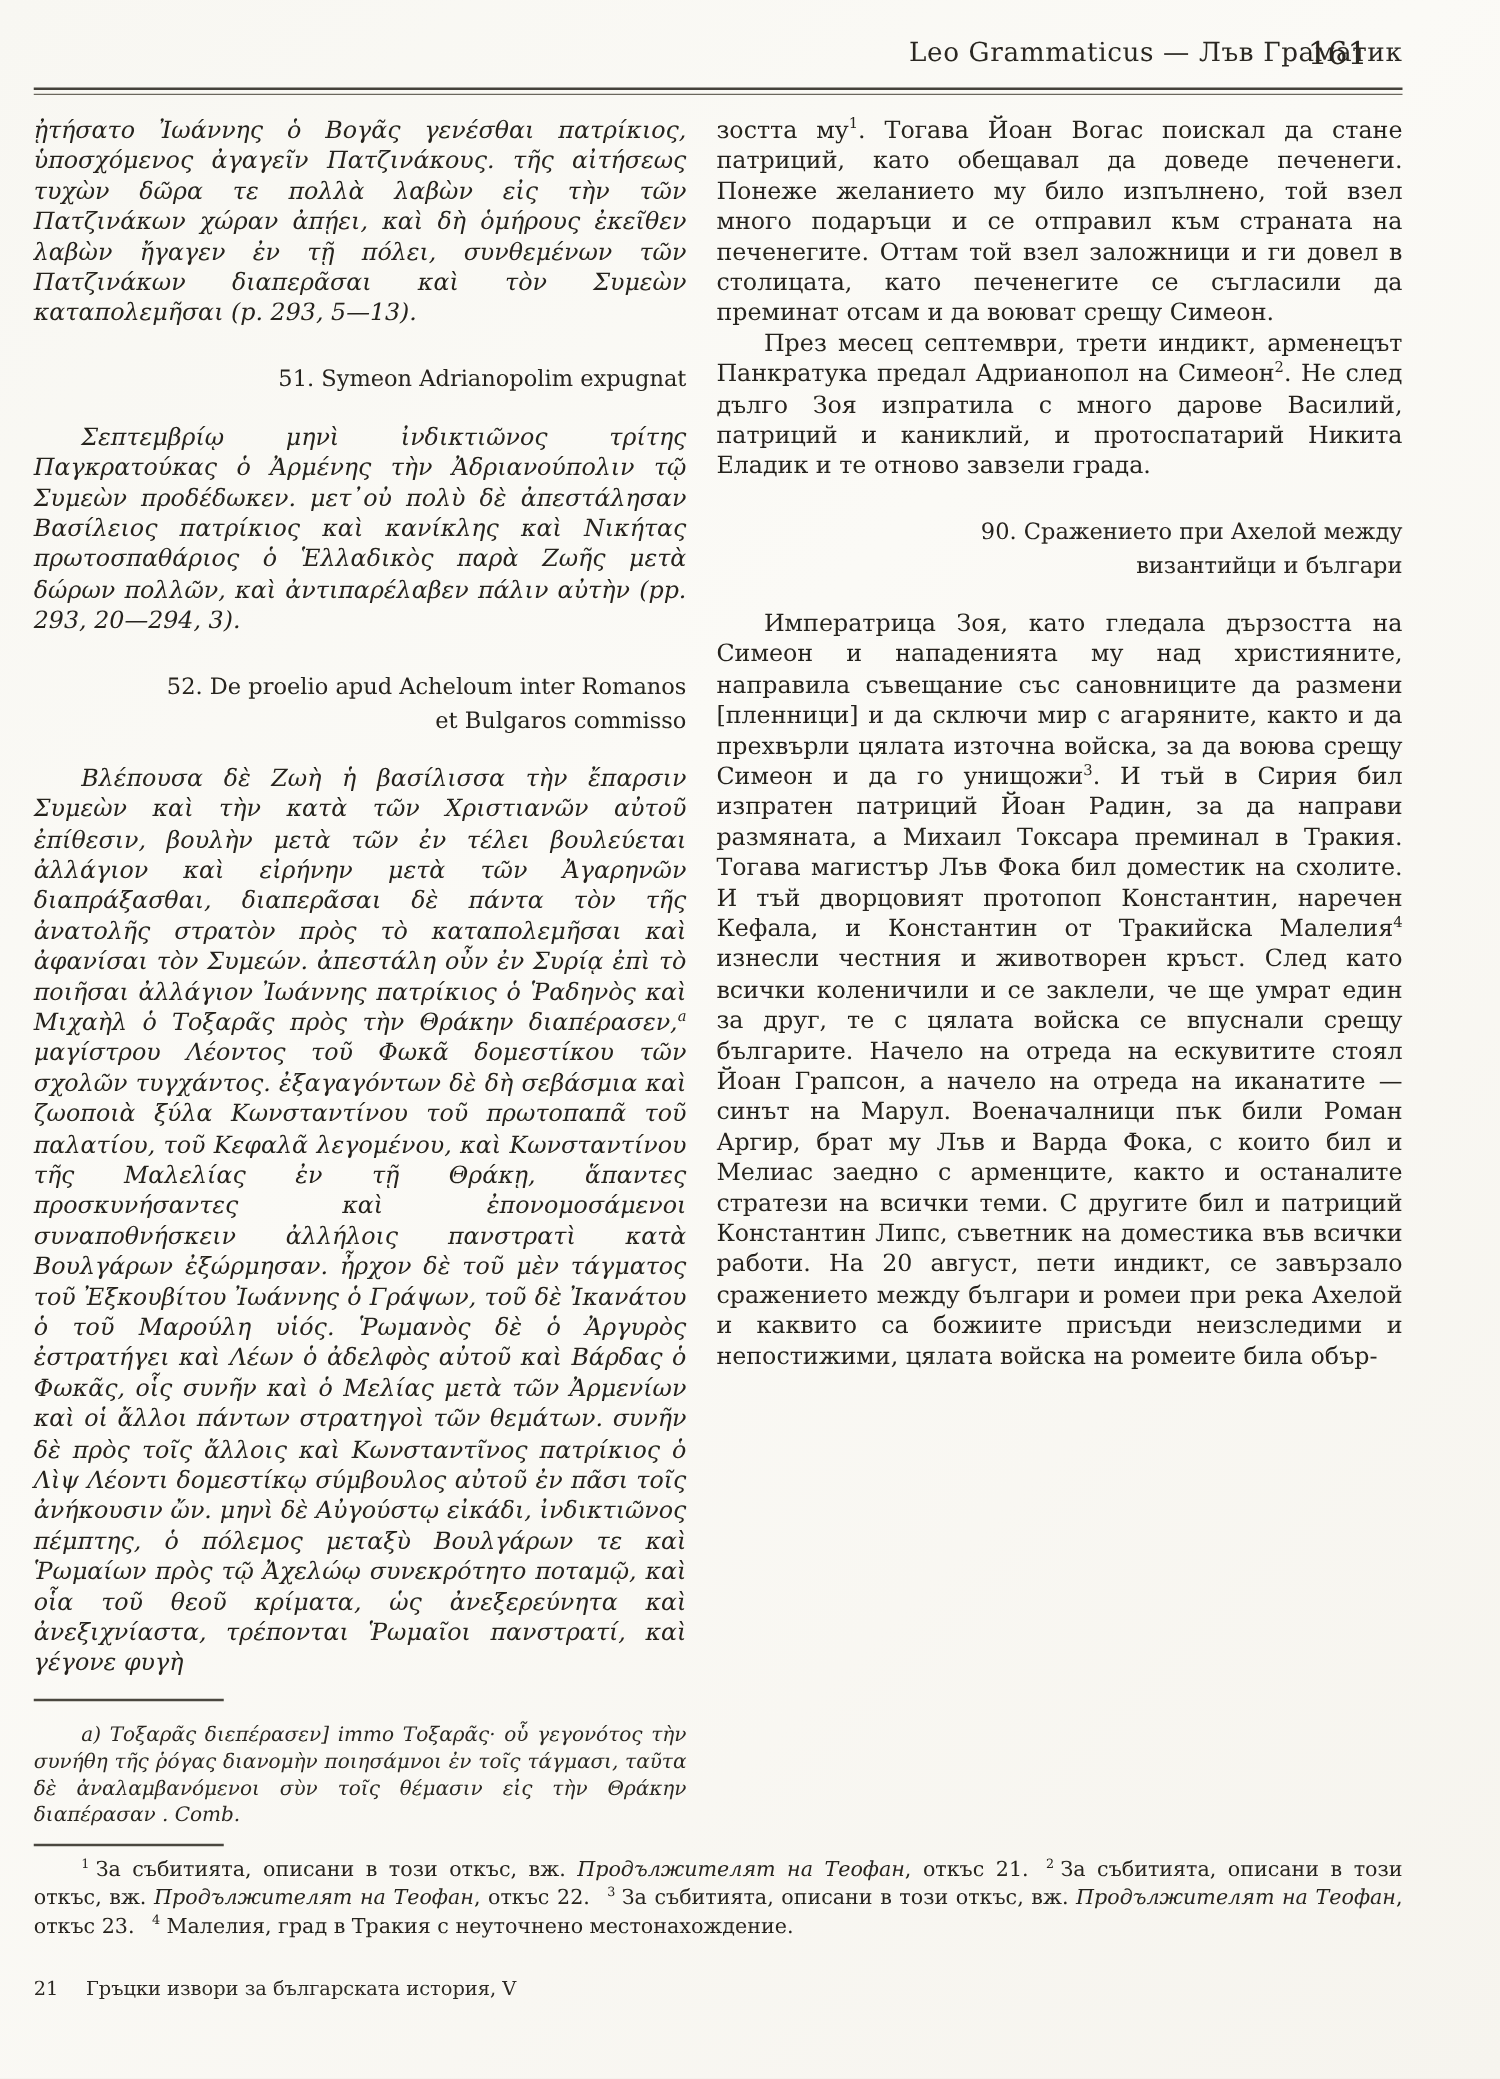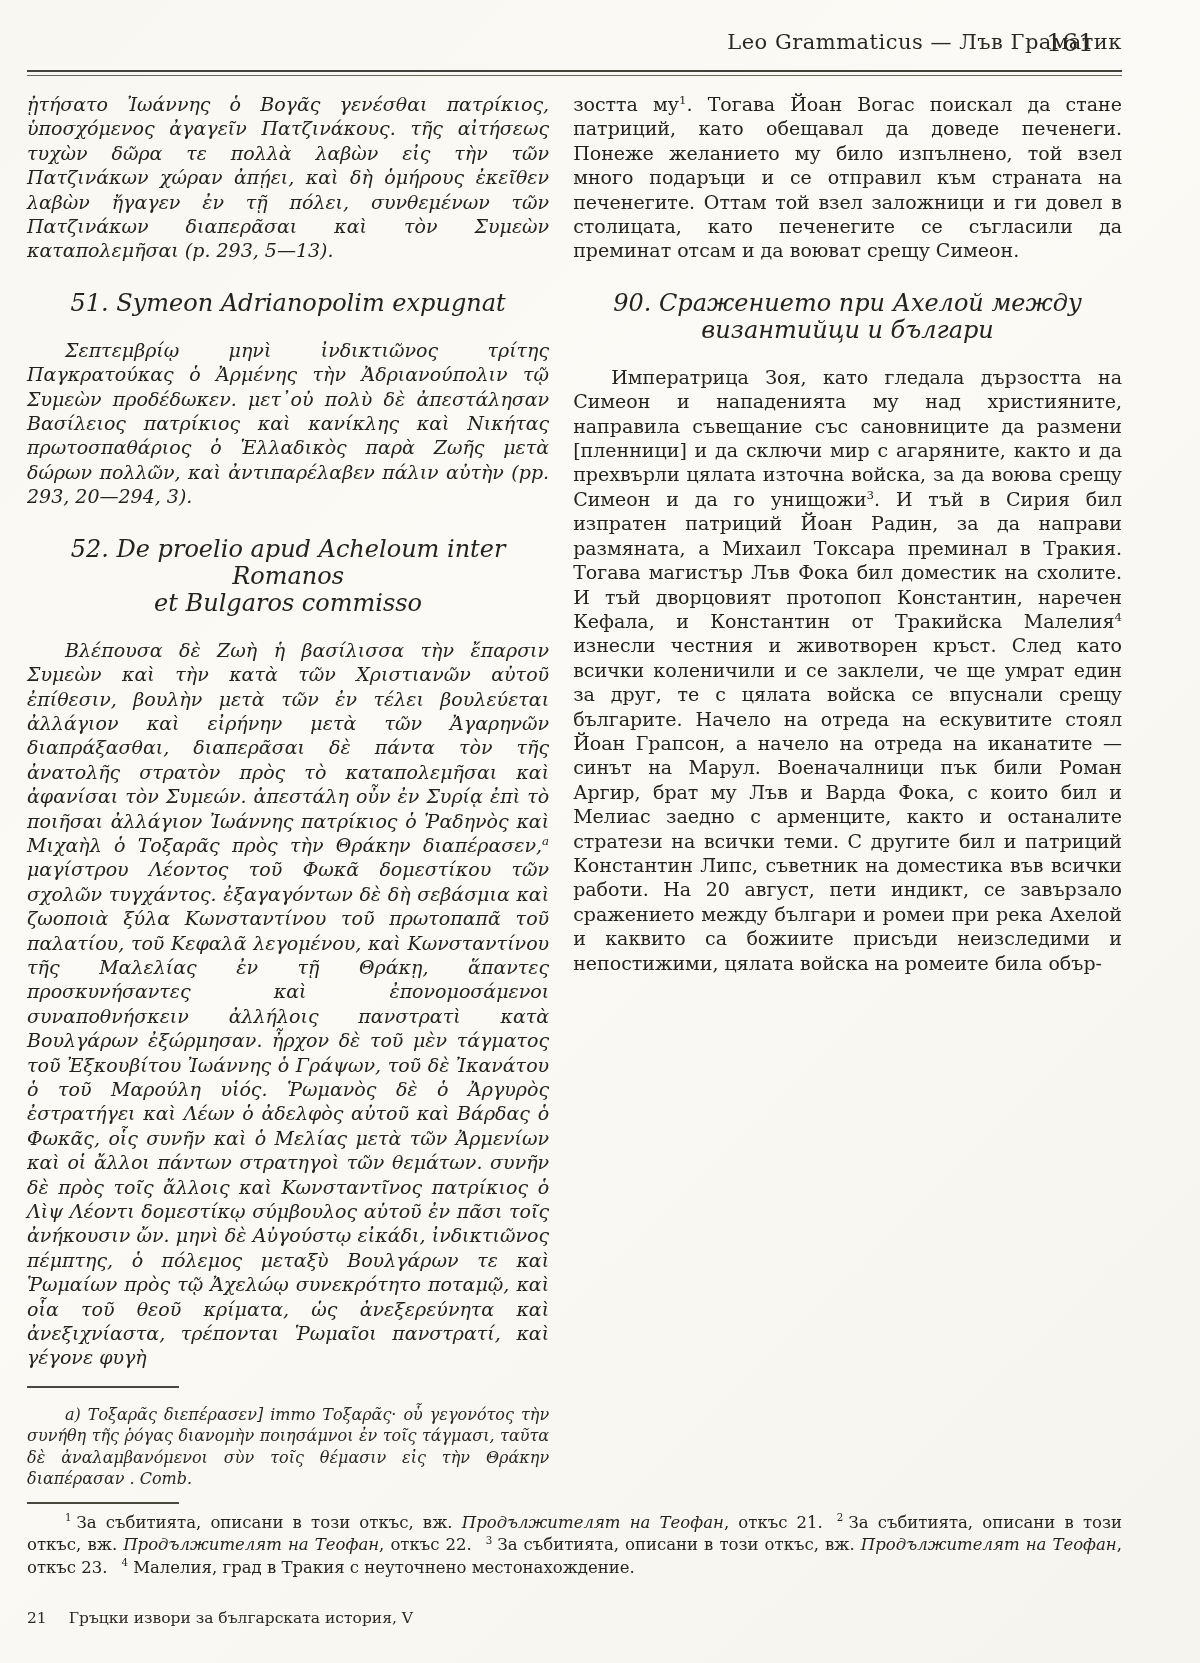--- a/index.html
+++ b/index.html
@@ -32,22 +32,22 @@
   .columns { display:flex; gap:24px; margin-top:16px; }
   .col-left  { width:527px; }
   .col-right { width:554px; }
 
   p { margin:0; text-align:justify; }
   .body-text { font-size:19px; line-height:24.4px; text-indent:38px; }
   .no-indent { text-indent:0; }
   .greek { font-style:italic; }
 
   .sec-heading {
-    text-align:center; font-style:italic;
-    font-size:24px; line-height:27px;
+    text-align:right; 
+    font-size:18px; line-height:27px;
     margin:27px 0 21px 0; text-indent:0;
   }
   .sec-heading .line { display:block; }
 
   sup { font-size:0.62em; line-height:0; vertical-align:super; }
 
   .apparatus-sep, .fn-sep { width:152px; height:2px; background:#4a473f; }
   .apparatus-sep { margin:16px 0 10px 0; }
   .apparatus {
     font-size:16px; line-height:21.5px; font-style:italic;
@@ -94,20 +94,21 @@
       <p class="body-text greek"><span>Βλέπουσα δὲ Ζωὴ ἡ βασίλισσα τὴν ἔπαρσιν Συμεὼν καὶ τὴν κατὰ τῶν Χριστιανῶν αὐτοῦ ἐπίθεσιν, βουλὴν μετὰ τῶν ἐν τέλει βουλεύεται ἀλλάγιον καὶ εἰρήνην μετὰ τῶν Ἀγαρηνῶν διαπράξασθαι, διαπερᾶσαι δὲ πάντα τὸν τῆς ἀνατολῆς στρατὸν πρὸς τὸ καταπολεμῆσαι καὶ ἀφανίσαι τὸν Συμεών. ἀπεστάλη οὖν ἐν Συρίᾳ ἐπὶ τὸ ποιῆσαι ἀλλάγιον Ἰωάννης πατρίκιος ὁ Ῥαδηνὸς καὶ Μιχαὴλ ὁ Τοξαρᾶς πρὸς τὴν Θράκην διαπέρασεν,</span><sup>a</sup><span> μαγίστρου Λέοντος τοῦ Φωκᾶ δομεστίκου τῶν σχολῶν τυγχάντος. ἐξαγαγόντων δὲ δὴ σεβάσμια καὶ ζωοποιὰ ξύλα Κωνσταντίνου τοῦ πρωτοπαπᾶ τοῦ παλατίου, τοῦ Κεφαλᾶ λεγομένου, καὶ Κωνσταντίνου τῆς Μαλελίας ἐν τῇ Θράκῃ, ἅπαντες προσκυνήσαντες καὶ ἐπονομοσάμενοι συναποθνήσκειν ἀλλήλοις πανστρατὶ κατὰ Βουλγάρων ἐξώρμησαν. ἦρχον δὲ τοῦ μὲν τάγματος τοῦ Ἐξκουβίτου Ἰωάννης ὁ Γράψων, τοῦ δὲ Ἰκανάτου ὁ τοῦ Μαρούλη υἱός. Ῥωμανὸς δὲ ὁ Ἀργυρὸς ἐστρατήγει καὶ Λέων ὁ ἀδελφὸς αὐτοῦ καὶ Βάρδας ὁ Φωκᾶς, οἷς συνῆν καὶ ὁ Μελίας μετὰ τῶν Ἀρμενίων καὶ οἱ ἄλλοι πάντων στρατηγοὶ τῶν θεμάτων. συνῆν δὲ πρὸς τοῖς ἄλλοις καὶ Κωνσταντῖνος πατρίκιος ὁ Λὶψ Λέοντι δομεστίκῳ σύμβουλος αὐτοῦ ἐν πᾶσι τοῖς ἀνήκουσιν ὤν. μηνὶ δὲ Αὐγούστῳ εἰκάδι, ἰνδικτιῶνος πέμπτης, ὁ πόλεμος μεταξὺ Βουλγάρων τε καὶ Ῥωμαίων πρὸς τῷ Ἀχελώῳ συνεκρότητο ποταμῷ, καὶ οἷα τοῦ θεοῦ κρίματα, ὡς ἀνεξερεύνητα καὶ ἀνεξιχνίαστα, τρέπονται Ῥωμαῖοι πανστρατί, καὶ γέγονε φυγὴ</span></p>
 
       <div class="apparatus-sep"></div>
       <p class="apparatus">a) Τοξαρᾶς διεπέρασεν] immo Τοξαρᾶς· οὗ γεγονότος τὴν συνήθη τῆς ῥόγας διανομὴν ποιησάμνοι ἐν τοῖς τάγμασι, ταῦτα δὲ ἀναλαμβανόμενοι σὺν τοῖς θέμασιν εἰς τὴν Θράκην διαπέρασαν . Comb.</p>
     </div>
 
     <div class="col-right">
       <p class="body-text no-indent"><span>зостта му</span><sup>1</sup><span>. Тогава Йоан Вогас поискал да стане патриций, като обещавал да доведе печенеги. Понеже желанието му било изпълнено, той взел много подаръци и се отправил към страната на печенегите. Оттам той взел заложници и ги довел в столицата, като печенегите се съгласили да преминат отсам и да воюват срещу Симеон.</span></p>
 
 
+      <p class="body-text"><span>През месец септември, трети индикт, арменецът Панкратука предал Адрианопол на Симеон</span><sup>2</sup><span>. Не след дълго Зоя изпратила с много дарове Василий, патриций и каниклий, и протоспатарий Никита Еладик и те отново завзели града.</span></p>
 
       <p class="sec-heading">
           <span class="line">90. Сражението при Ахелой между</span>
           <span class="line">византийци и българи</span>
         </p>
 
       <p class="body-text"><span>Императрица Зоя, като гледала дързостта на Симеон и нападенията му над християните, направила съвещание със сановниците да размени [пленници] и да сключи мир с агаряните, както и да прехвърли цялата източна войска, за да воюва срещу Симеон и да го унищожи</span><sup>3</sup><span>. И тъй в Сирия бил изпратен патриций Йоан Радин, за да направи размяната, а Михаил Токсара преминал в Тракия. Тогава магистър Лъв Фока бил доместик на схолите. И тъй дворцовият протопоп Константин, наречен Кефала, и Константин от Тракийска Малелия</span><sup>4</sup><span> изнесли честния и животворен кръст. След като всички коленичили и се заклели, че ще умрат един за друг, те с цялата войска се впуснали срещу българите. Начело на отреда на ескувитите стоял Йоан Грапсон, а начело на отреда на иканатите — синът на Марул. Военачалници пък били Роман Аргир, брат му Лъв и Варда Фока, с които бил и Мелиас заедно с арменците, както и останалите стратези на всички теми. С другите бил и патриций Константин Липс, съветник на доместика във всички работи. На 20 август, пети индикт, се завързало сражението между българи и ромеи при река Ахелой и каквито са божиите присъди неизследими и непостижими, цялата войска на ромеите била обър-</span></p>
     </div>
 
   </div>

